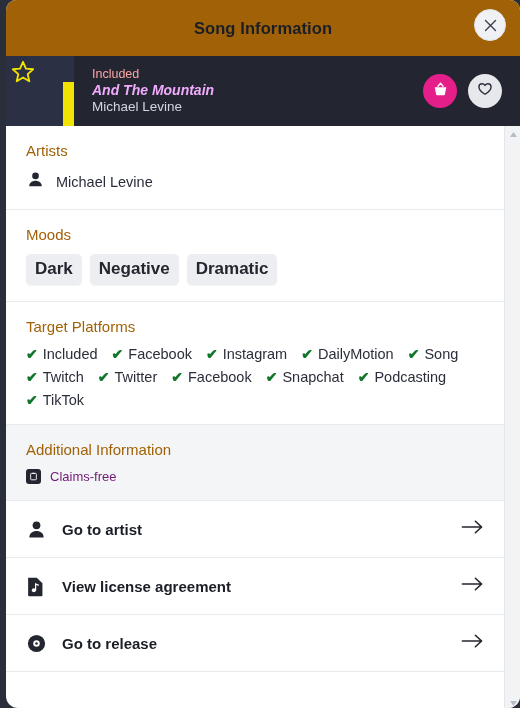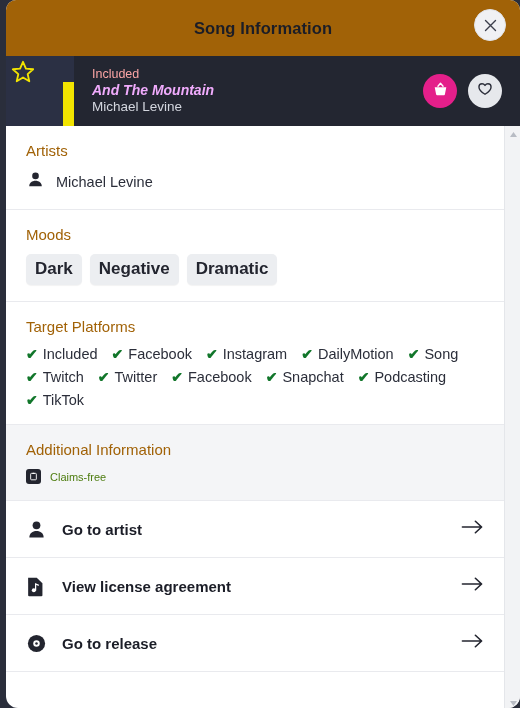--- a/index.html
+++ b/index.html
@@ -126,21 +126,21 @@
     color: #23252f;
     cursor: pointer;
     box-shadow: 0 1px 1px rgba(0,0,0,.05);
   }
 
   .plats { display: flex; flex-wrap: wrap; column-gap: 14px; row-gap: 7px; }
   .plat { display: flex; align-items: center; gap: 5px; font-size: 14.5px; color: #2b2e3a; }
   .tick { color: #11762a; font-size: 14px; font-weight: bold; line-height: 1; }
 
   .addl-row { display: flex; align-items: center; gap: 9px; }
-  .addl-label { font-size: 11px; color: #4d7c0f; }
+  .addl-label { font-size: 13px; color: #701a75; }
   .badge-ic {
     width: 15px; height: 15px; border-radius: 3px;
     background: #23252f;
     display: flex; align-items: center; justify-content: center;
     flex: 0 0 15px;
   }
 
   .navrow {
     height: 57px;
     display: flex; align-items: center;

